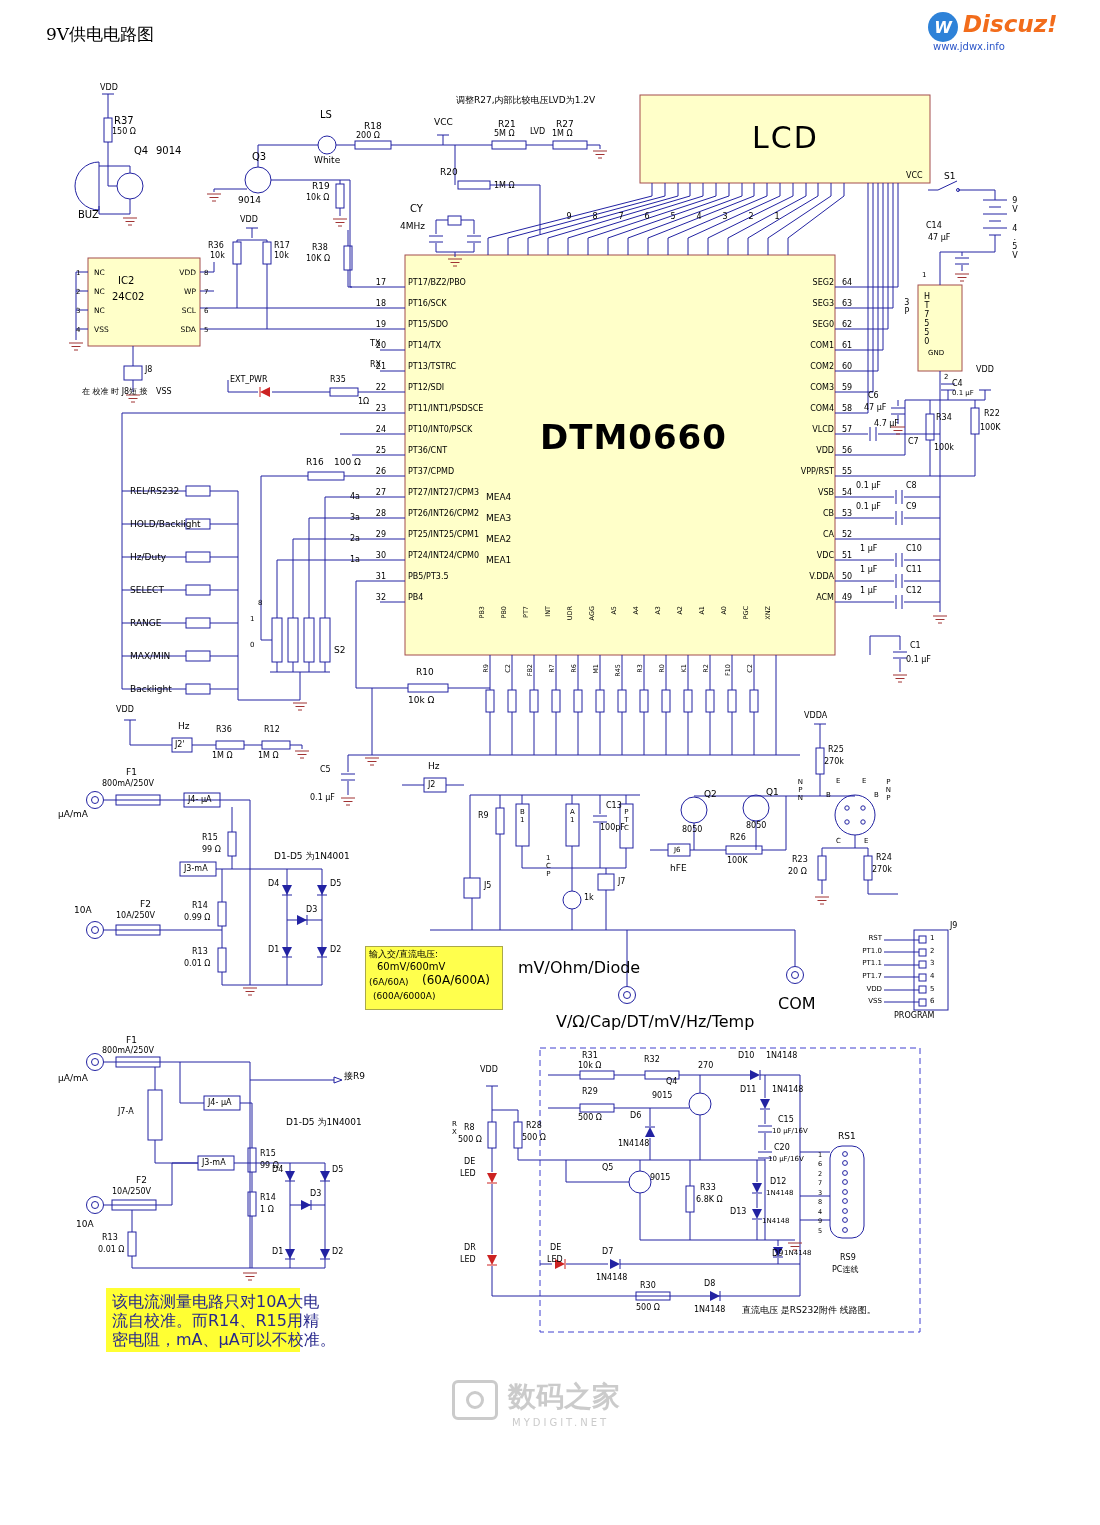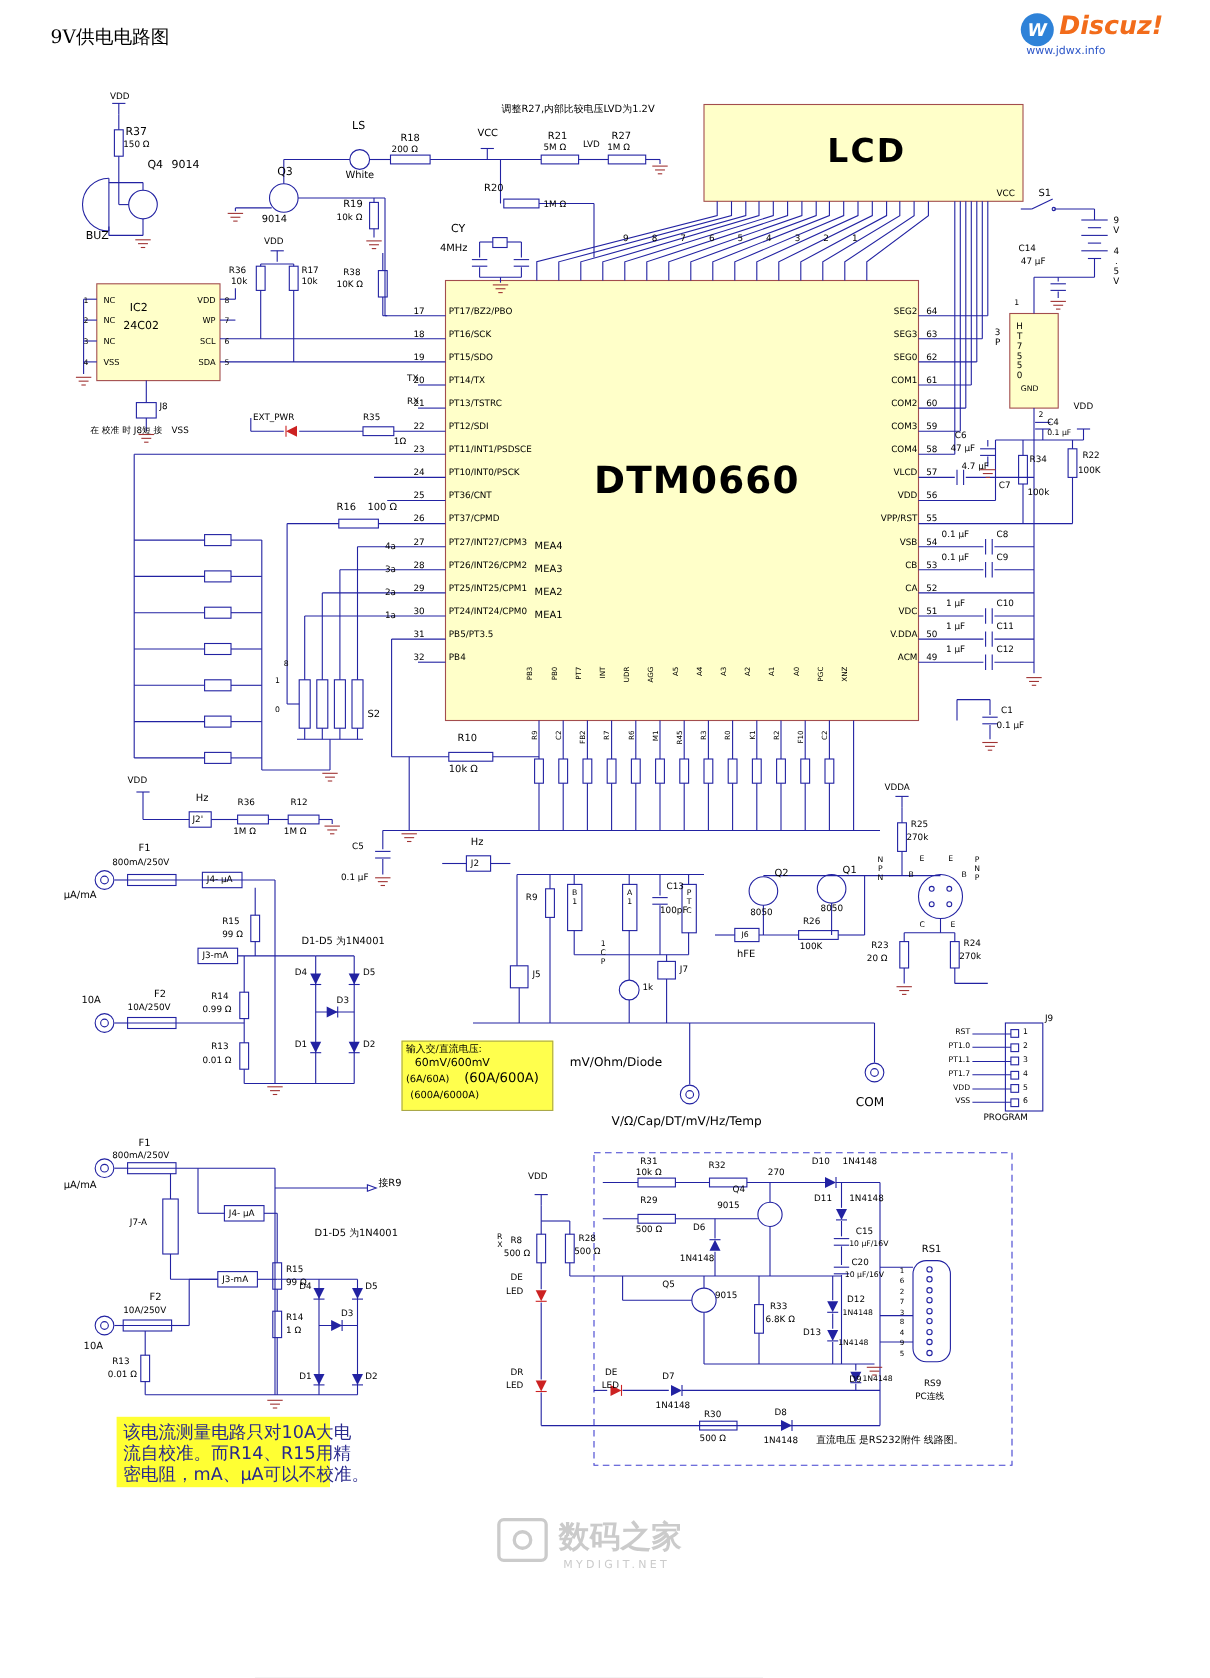--- a/index.html
+++ b/index.html
@@ -1,24 +1,24 @@
 <!DOCTYPE html>
 <html><head>
 <meta charset="utf-8">
 <style>
   *{margin:0;padding:0;box-sizing:border-box}
   html,body{background:#e9e9e9}
   .canvas{position:relative;width:1100px;height:1525px;background:#ffffff;overflow:hidden;
           font-family:"DejaVu Sans","Liberation Sans",sans-serif;color:#000}
   .L{position:absolute;font-size:10px;line-height:1.05;white-space:nowrap}
-  .s8{font-size:8px}.s7{font-size:7px}.s9{font-size:9px}.s11{font-size:11px}.s12{font-size:12px}
+  .s8{font-size:8px}.s7{font-size:7px}.s9{font-size:9px}.s11{font-size:16px}.s12{font-size:12px}
   .vu{writing-mode:vertical-rl;text-orientation:upright;display:inline-block;letter-spacing:0}
   .vr{writing-mode:vertical-rl;transform:rotate(180deg);display:inline-block}
   .big-ic{font-size:34px;font-weight:bold;letter-spacing:1px}
-  .big-lcd{font-size:30px;font-weight:bold;letter-spacing:2px}
+  .big-lcd{font-size:30px;font-weight:normal;letter-spacing:2px}
   .title{font-size:17px;font-family:"DejaVu Serif","Liberation Serif",serif}
   .col{position:absolute}
   .prow{height:21px;display:flex;align-items:center}
   .pnum{width:20px;text-align:right;font-size:8px}
   .pname{margin-left:22px;font-size:8px}
   .prow2{height:21px;display:flex;align-items:center;justify-content:flex-end;width:118px}
   .pname2{font-size:8px}
   .pnum2{width:22px;padding-left:8px;font-size:8px}
   .btnrow{height:33px;display:flex;align-items:center;font-size:9px}
   .mrow{height:21px;display:flex;align-items:center;font-size:9px}
@@ -968,20 +968,43 @@
         <span>3a</span>
       </div>
       <div class="arow">
         <span>2a</span>
       </div>
       <div class="arow">
         <span>1a</span>
       </div>
     </div>
 
+<div class="col" style="left:130px;top:474px">
+      <div class="btnrow">
+        <span>REL/RS232</span>
+      </div>
+      <div class="btnrow">
+        <span>HOLD/Backlight</span>
+      </div>
+      <div class="btnrow">
+        <span>Hz/Duty</span>
+      </div>
+      <div class="btnrow">
+        <span>SELECT</span>
+      </div>
+      <div class="btnrow">
+        <span>RANGE</span>
+      </div>
+      <div class="btnrow">
+        <span>MAX/MIN</span>
+      </div>
+      <div class="btnrow">
+        <span>Backlight</span>
+      </div>
+    </div>
 <div class="L s9" style="left:334px;top:646px">S2</div>
 <div class="L s7" style="left:258px;top:600px">8</div>
 <div class="L s7" style="left:250px;top:616px">1</div>
 <div class="L s7" style="left:250px;top:642px">0</div>
 <div class="L s9" style="left:306px;top:458px">R16</div>
 <div class="L s9" style="left:334px;top:458px">100 Ω</div>
 <div class="L s9" style="left:416px;top:668px">R10</div>
 <div class="L s9" style="left:408px;top:696px">10k Ω</div>
 
 <div class="L s8" style="left:976px;top:366px">VDD</div>

